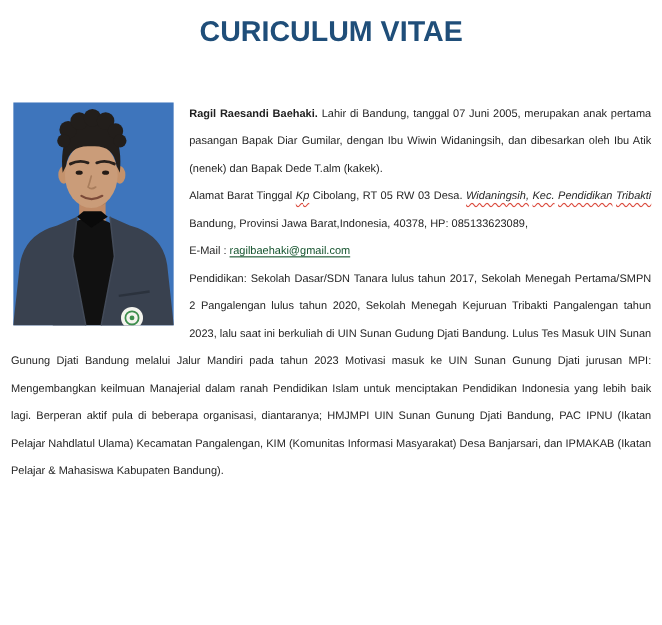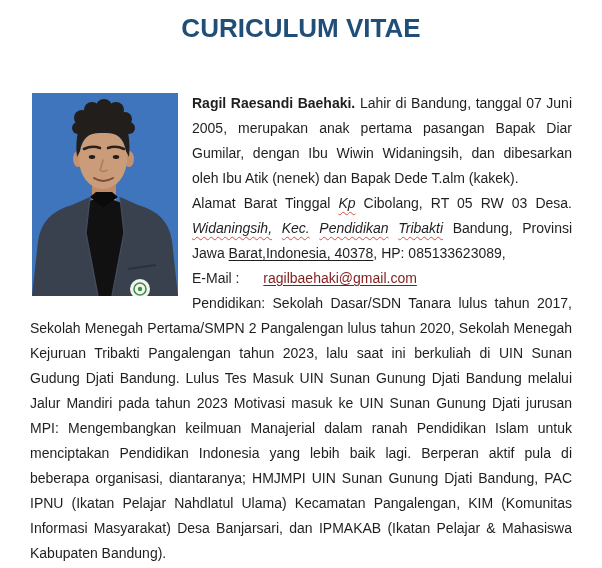--- a/index.html
+++ b/index.html
@@ -1,36 +1,36 @@
 <!DOCTYPE html>
 <html><head>
 <meta charset="utf-8">
 <style>
   html,body { margin:0; padding:0; background:#ffffff; }
   .page {
     width:602px; height:568px;
     box-sizing:border-box;
     background:#ffffff;
     font-family:"Liberation Sans", sans-serif;
-    padding:0 30px;
+    padding:0 10px;
     overflow:hidden;
     position:relative;
   }
   .title {
     text-align:center;
     color:#1F4E79;
     font-size:26px;
     font-weight:bold;
     letter-spacing:0px;
     margin:13px 0 0 0;
     font-family:"Liberation Sans", sans-serif;
   }
   .content {
     margin-top:47px;
-    font-size:14px;
+    font-size:10px;
     line-height:25px;
     color:#1f1f1f;
     text-align:justify;
   }
   .photo {
     float:left;
     width:146px; height:203px;
     margin:2px 14px 9px 2px;
   }
   .photo svg { display:block; }
@@ -38,29 +38,27 @@
   .misspell {
     text-decoration-line:underline;
     text-decoration-style:wavy;
     text-decoration-color:#DB4C3F;
     text-decoration-thickness:1px;
     text-underline-offset:3px;
     text-decoration-skip-ink:none;
     font-style:italic;
   }
   .u {
-    text-decoration:underline;
     text-underline-offset:2px;
   }
   .link {
-    color:#7f1d1d;
+    color:#14532d;
     text-decoration:underline;
     text-underline-offset:2px;
     cursor:pointer;
-    margin-left:20px;
   }
 </style>
 </head>
 <body>
 
 <div class="page">
 
   <h1 class="title">CURICULUM VITAE</h1>
 
   <div class="content">

